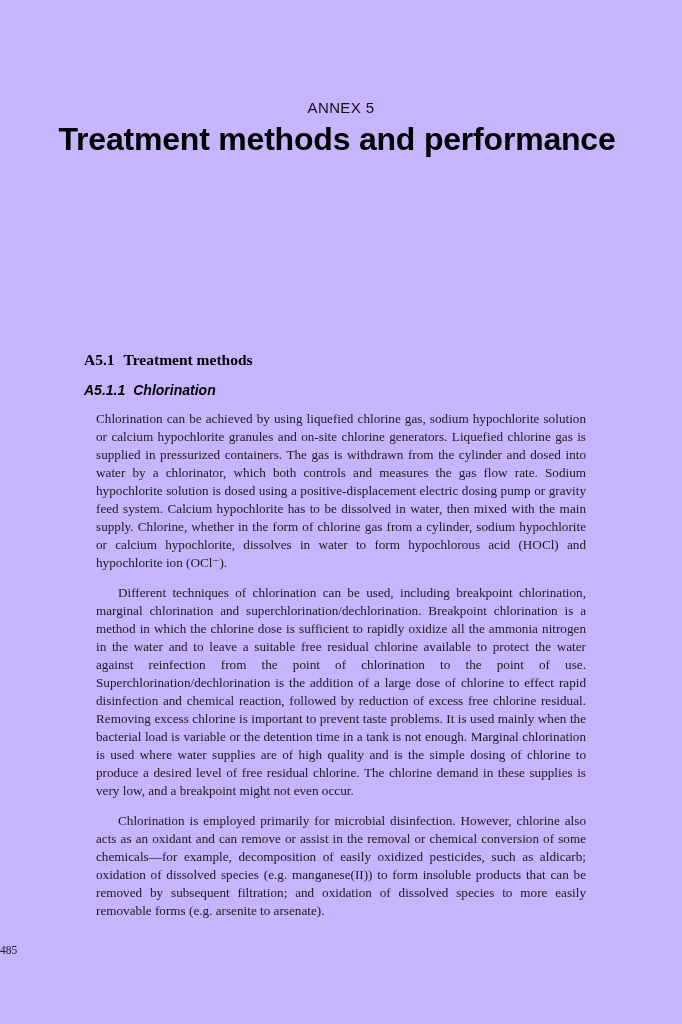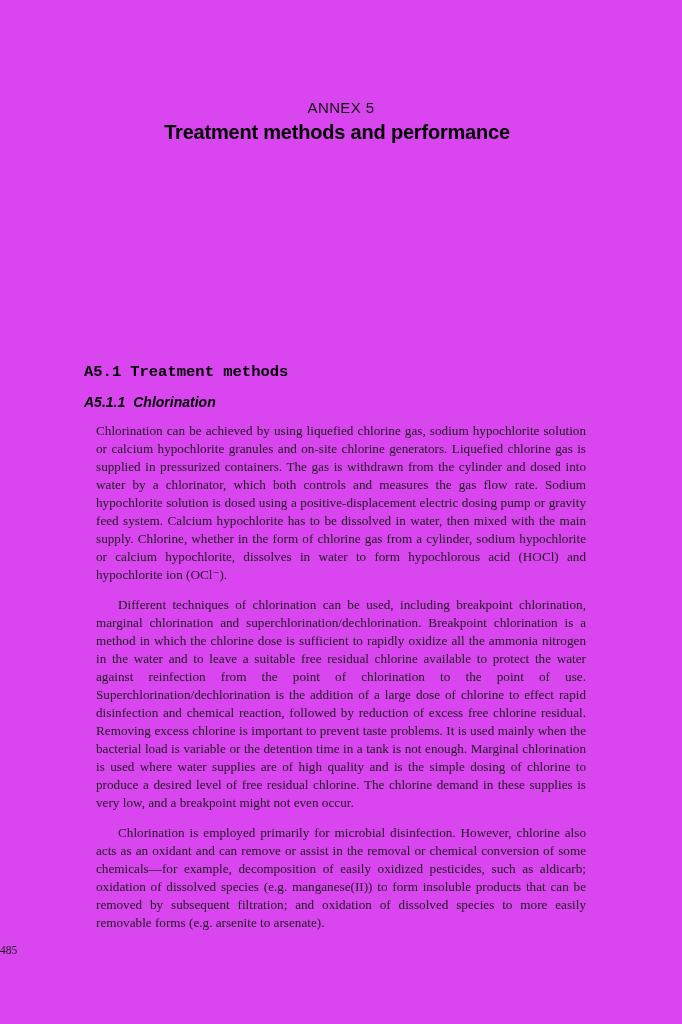--- a/index.html
+++ b/index.html
@@ -4,55 +4,55 @@
 <style>
   html, body {
     margin: 0;
     padding: 0;
     background: #ffffff;
   }
   .page {
     position: relative;
     width: 682px;
     height: 1024px;
-    background: #d946ef;
+    background: #c4b5fd;
     color: #1a1a1a;
     font-family: "Liberation Serif", "DejaVu Serif", serif;
     overflow: hidden;
   }
   .header-block {
     position: absolute;
     top: 99px;
     left: 0;
     width: 100%;
     text-align: center;
     color: #111111;
     font-family: "Liberation Sans", "DejaVu Sans", sans-serif;
   }
   .annex-label {
     font-size: 15px;
     letter-spacing: 0.4px;
     font-weight: 400;
   }
   .doc-title {
     margin: 5px 8px 0 0;
-    font-size: 20px;
+    font-size: 32px;
     font-weight: 700;
     letter-spacing: -0.2px;
     color: #000000;
   }
   .content {
     position: absolute;
     top: 351px;
     left: 84px;
     width: 514px;
   }
   .section-heading {
-    margin: 12px 0 13px 0;
-    font-family: Liberation Mono, monospace;
+    margin: 0 0 13px 0;
+    font-family: Liberation Serif, serif;
     font-size: 15.5px;
     font-weight: 700;
     color: #000000;
   }
   .section-heading .sec-num { margin-right: 9px; }
   .subsection-heading {
     margin: 0 0 7px 0;
     font-family: "Liberation Sans", "DejaVu Sans", sans-serif;
     font-size: 14px;
     font-weight: 700;

